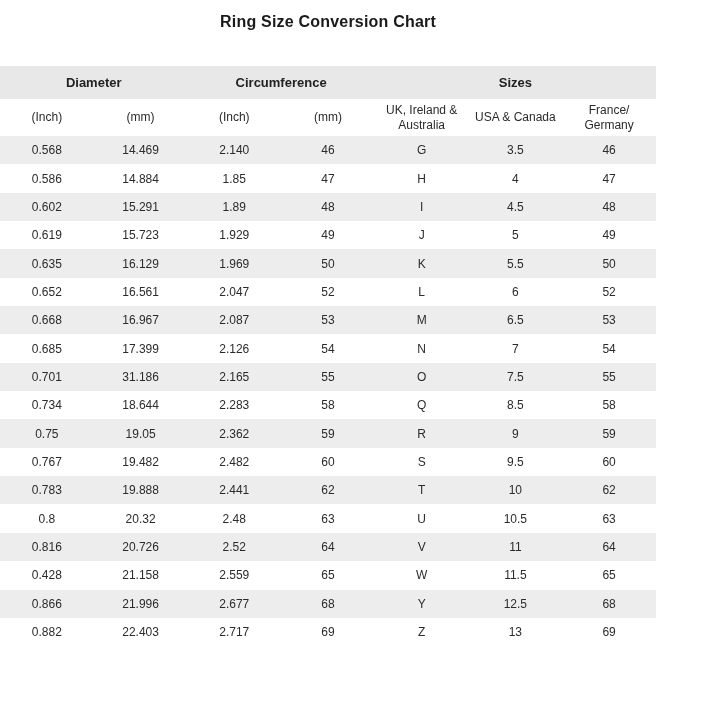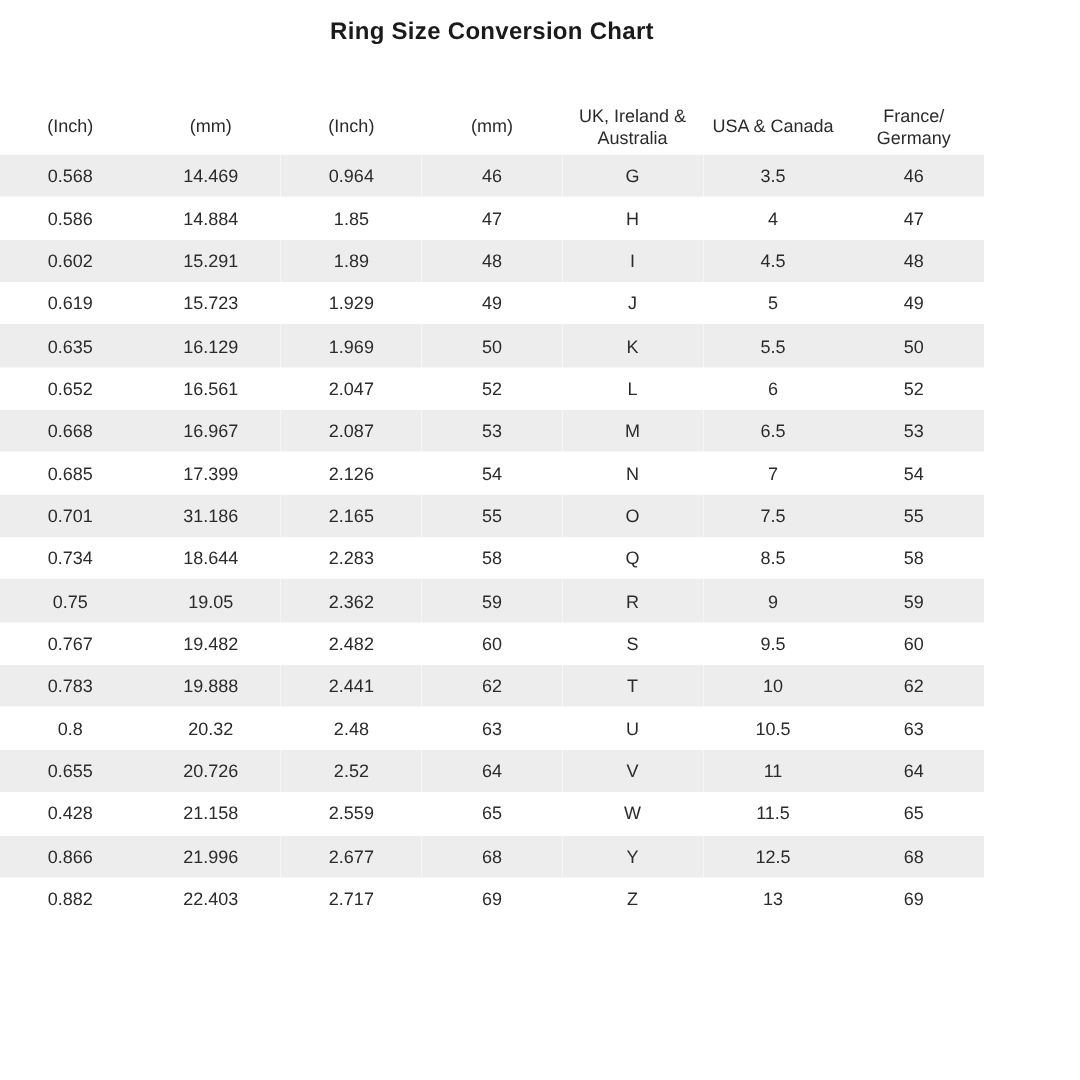--- a/index.html
+++ b/index.html
@@ -64,35 +64,40 @@
   }
 </style>
 </head>
 <body>
 
 <div class="page">
   <h1 class="title">Ring Size Conversion Chart</h1>
 
   <table class="chart">
     <thead>
+      <tr class="group-row" id="group-row">
+          <th colspan="2">Diameter</th>
+          <th colspan="2">Circumference</th>
+          <th colspan="3">Sizes</th>
+        </tr>
       <tr class="sub-row" id="sub-row">
           <th>(Inch)</th>
           <th>(mm)</th>
           <th>(Inch)</th>
           <th>(mm)</th>
           <th>UK, Ireland &amp; Australia</th>
           <th>USA &amp; Canada</th>
           <th>France/ Germany</th>
         </tr>
     </thead>
     <tbody id="table-body">
         <tr>
           <td>0.568</td>
           <td>14.469</td>
-          <td>0.964</td>
+          <td>2.140</td>
           <td>46</td>
           <td>G</td>
           <td>3.5</td>
           <td>46</td>
         </tr>
         <tr>
           <td>0.586</td>
           <td>14.884</td>
           <td>1.85</td>
           <td>47</td>
@@ -202,21 +207,21 @@
         <tr>
           <td>0.8</td>
           <td>20.32</td>
           <td>2.48</td>
           <td>63</td>
           <td>U</td>
           <td>10.5</td>
           <td>63</td>
         </tr>
         <tr>
-          <td>0.655</td>
+          <td>0.816</td>
           <td>20.726</td>
           <td>2.52</td>
           <td>64</td>
           <td>V</td>
           <td>11</td>
           <td>64</td>
         </tr>
         <tr>
           <td>0.428</td>
           <td>21.158</td>

